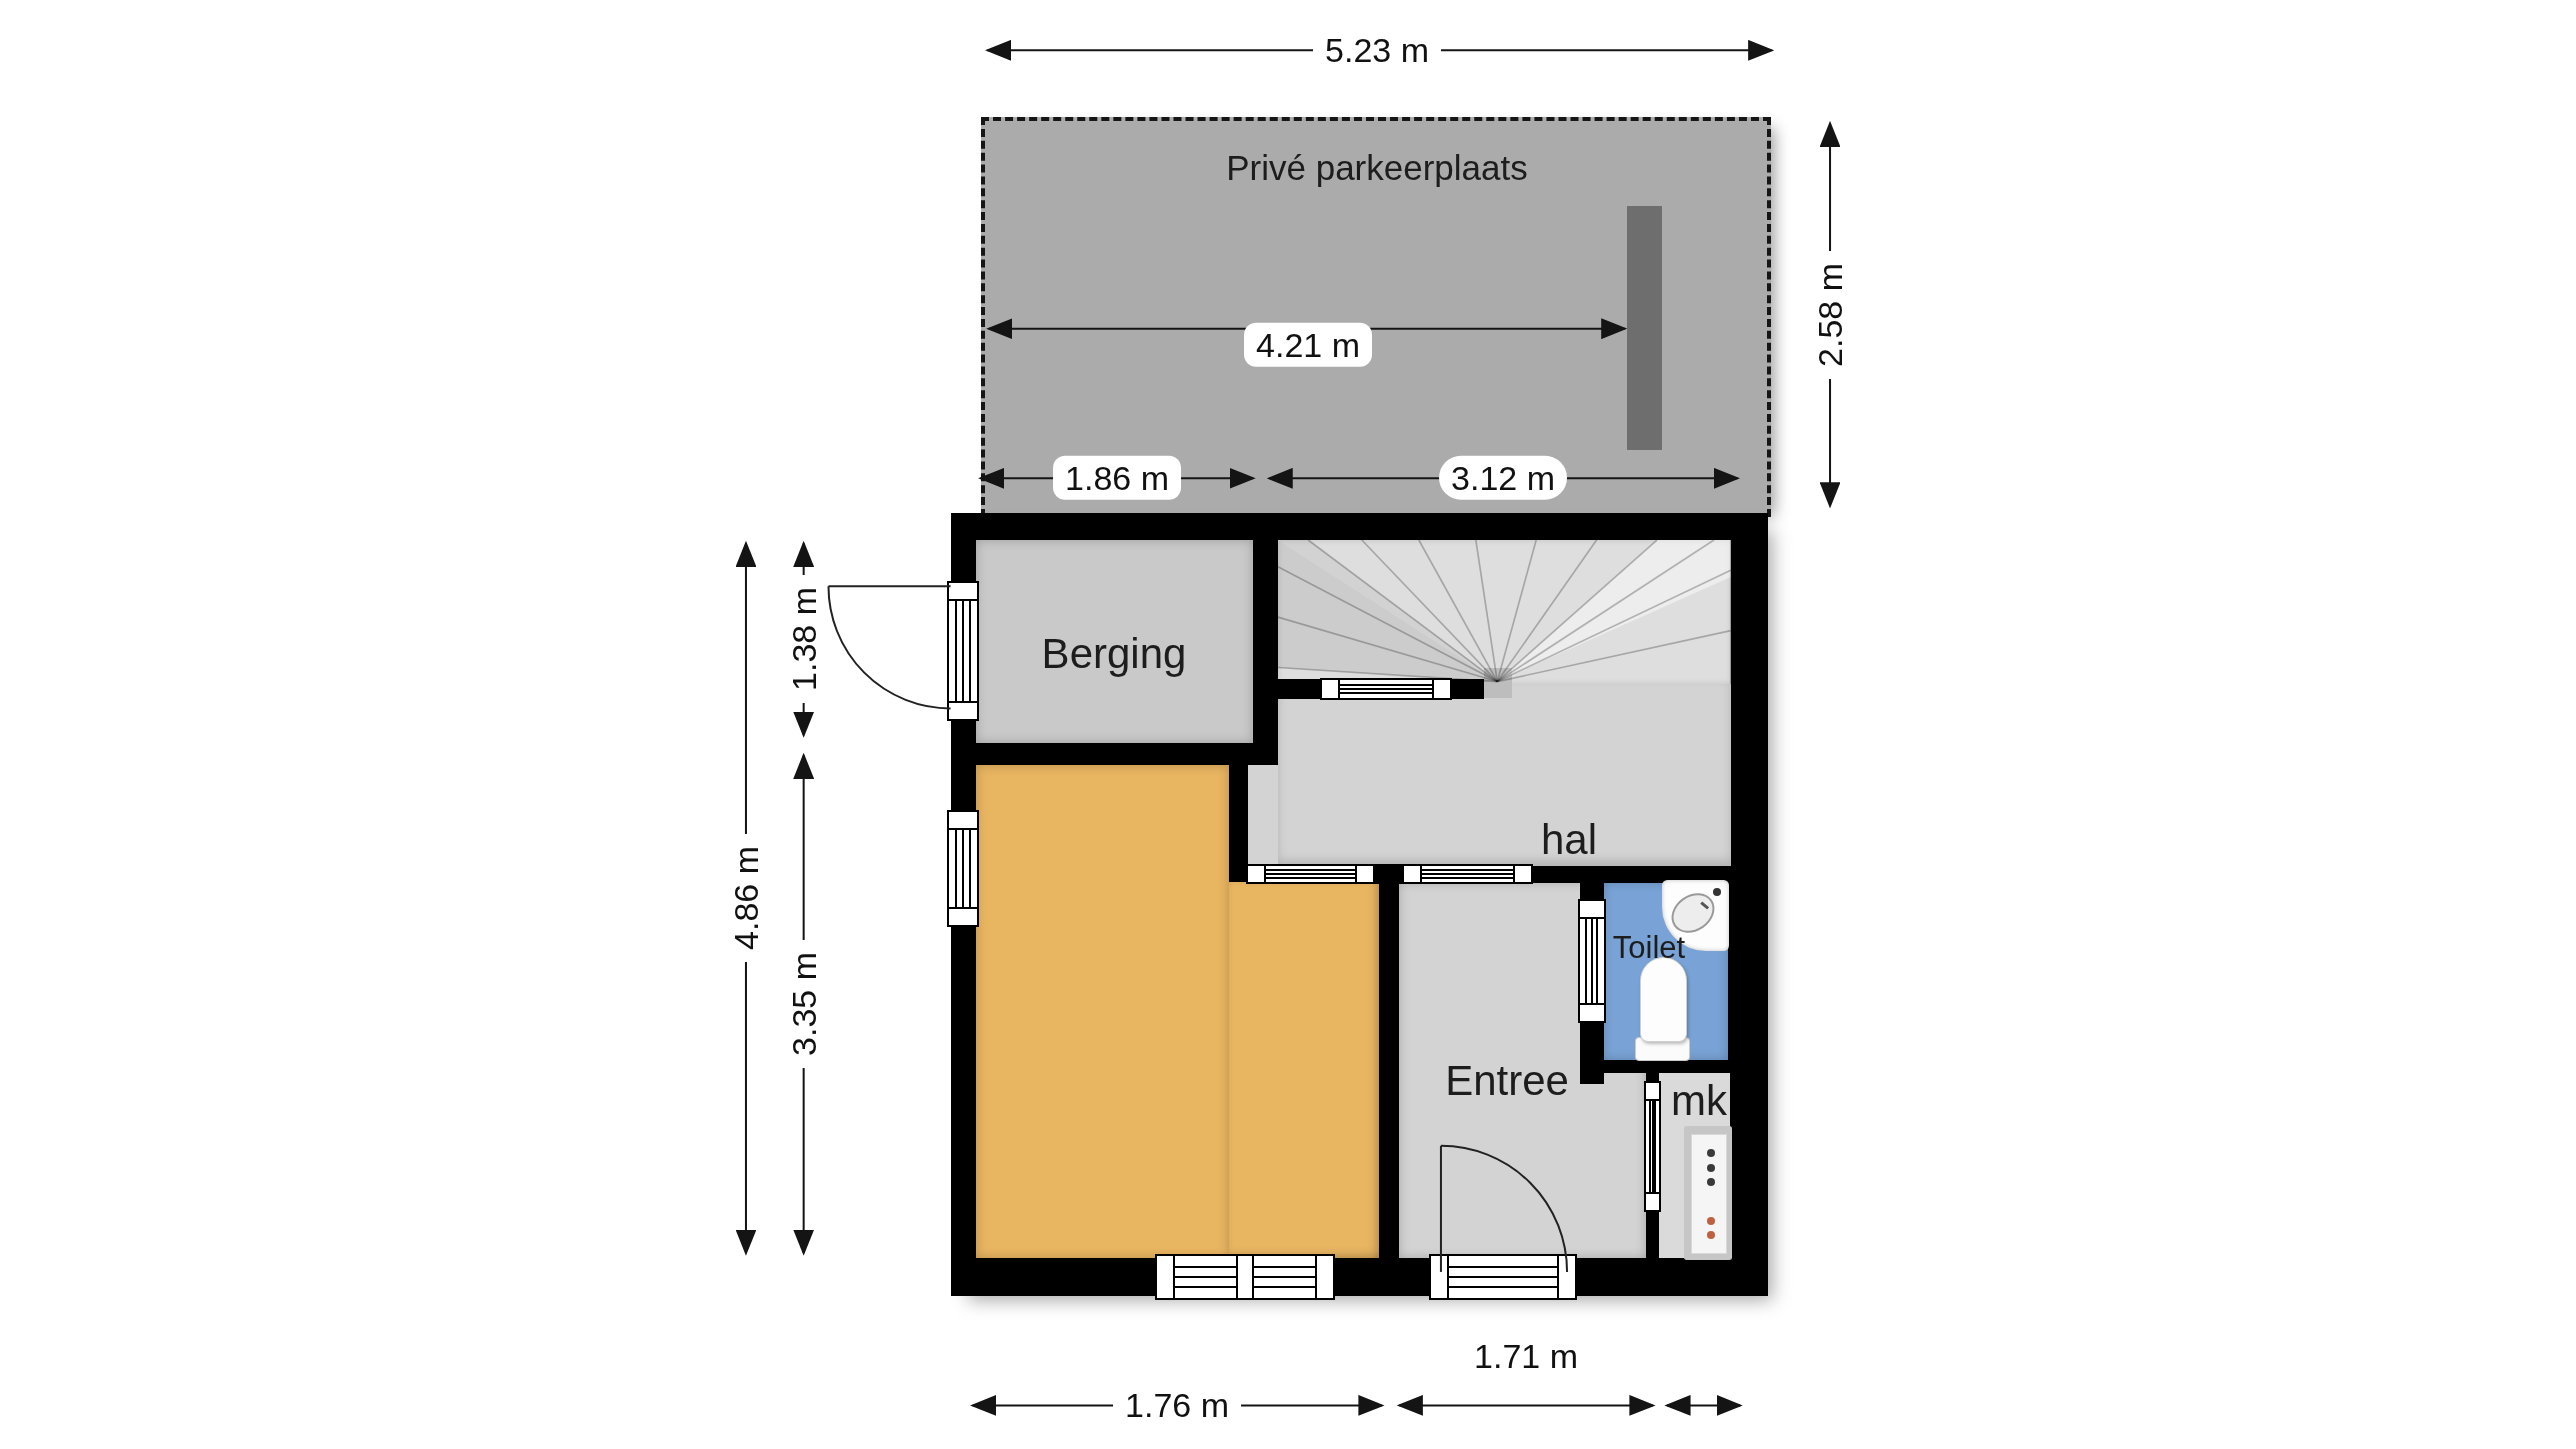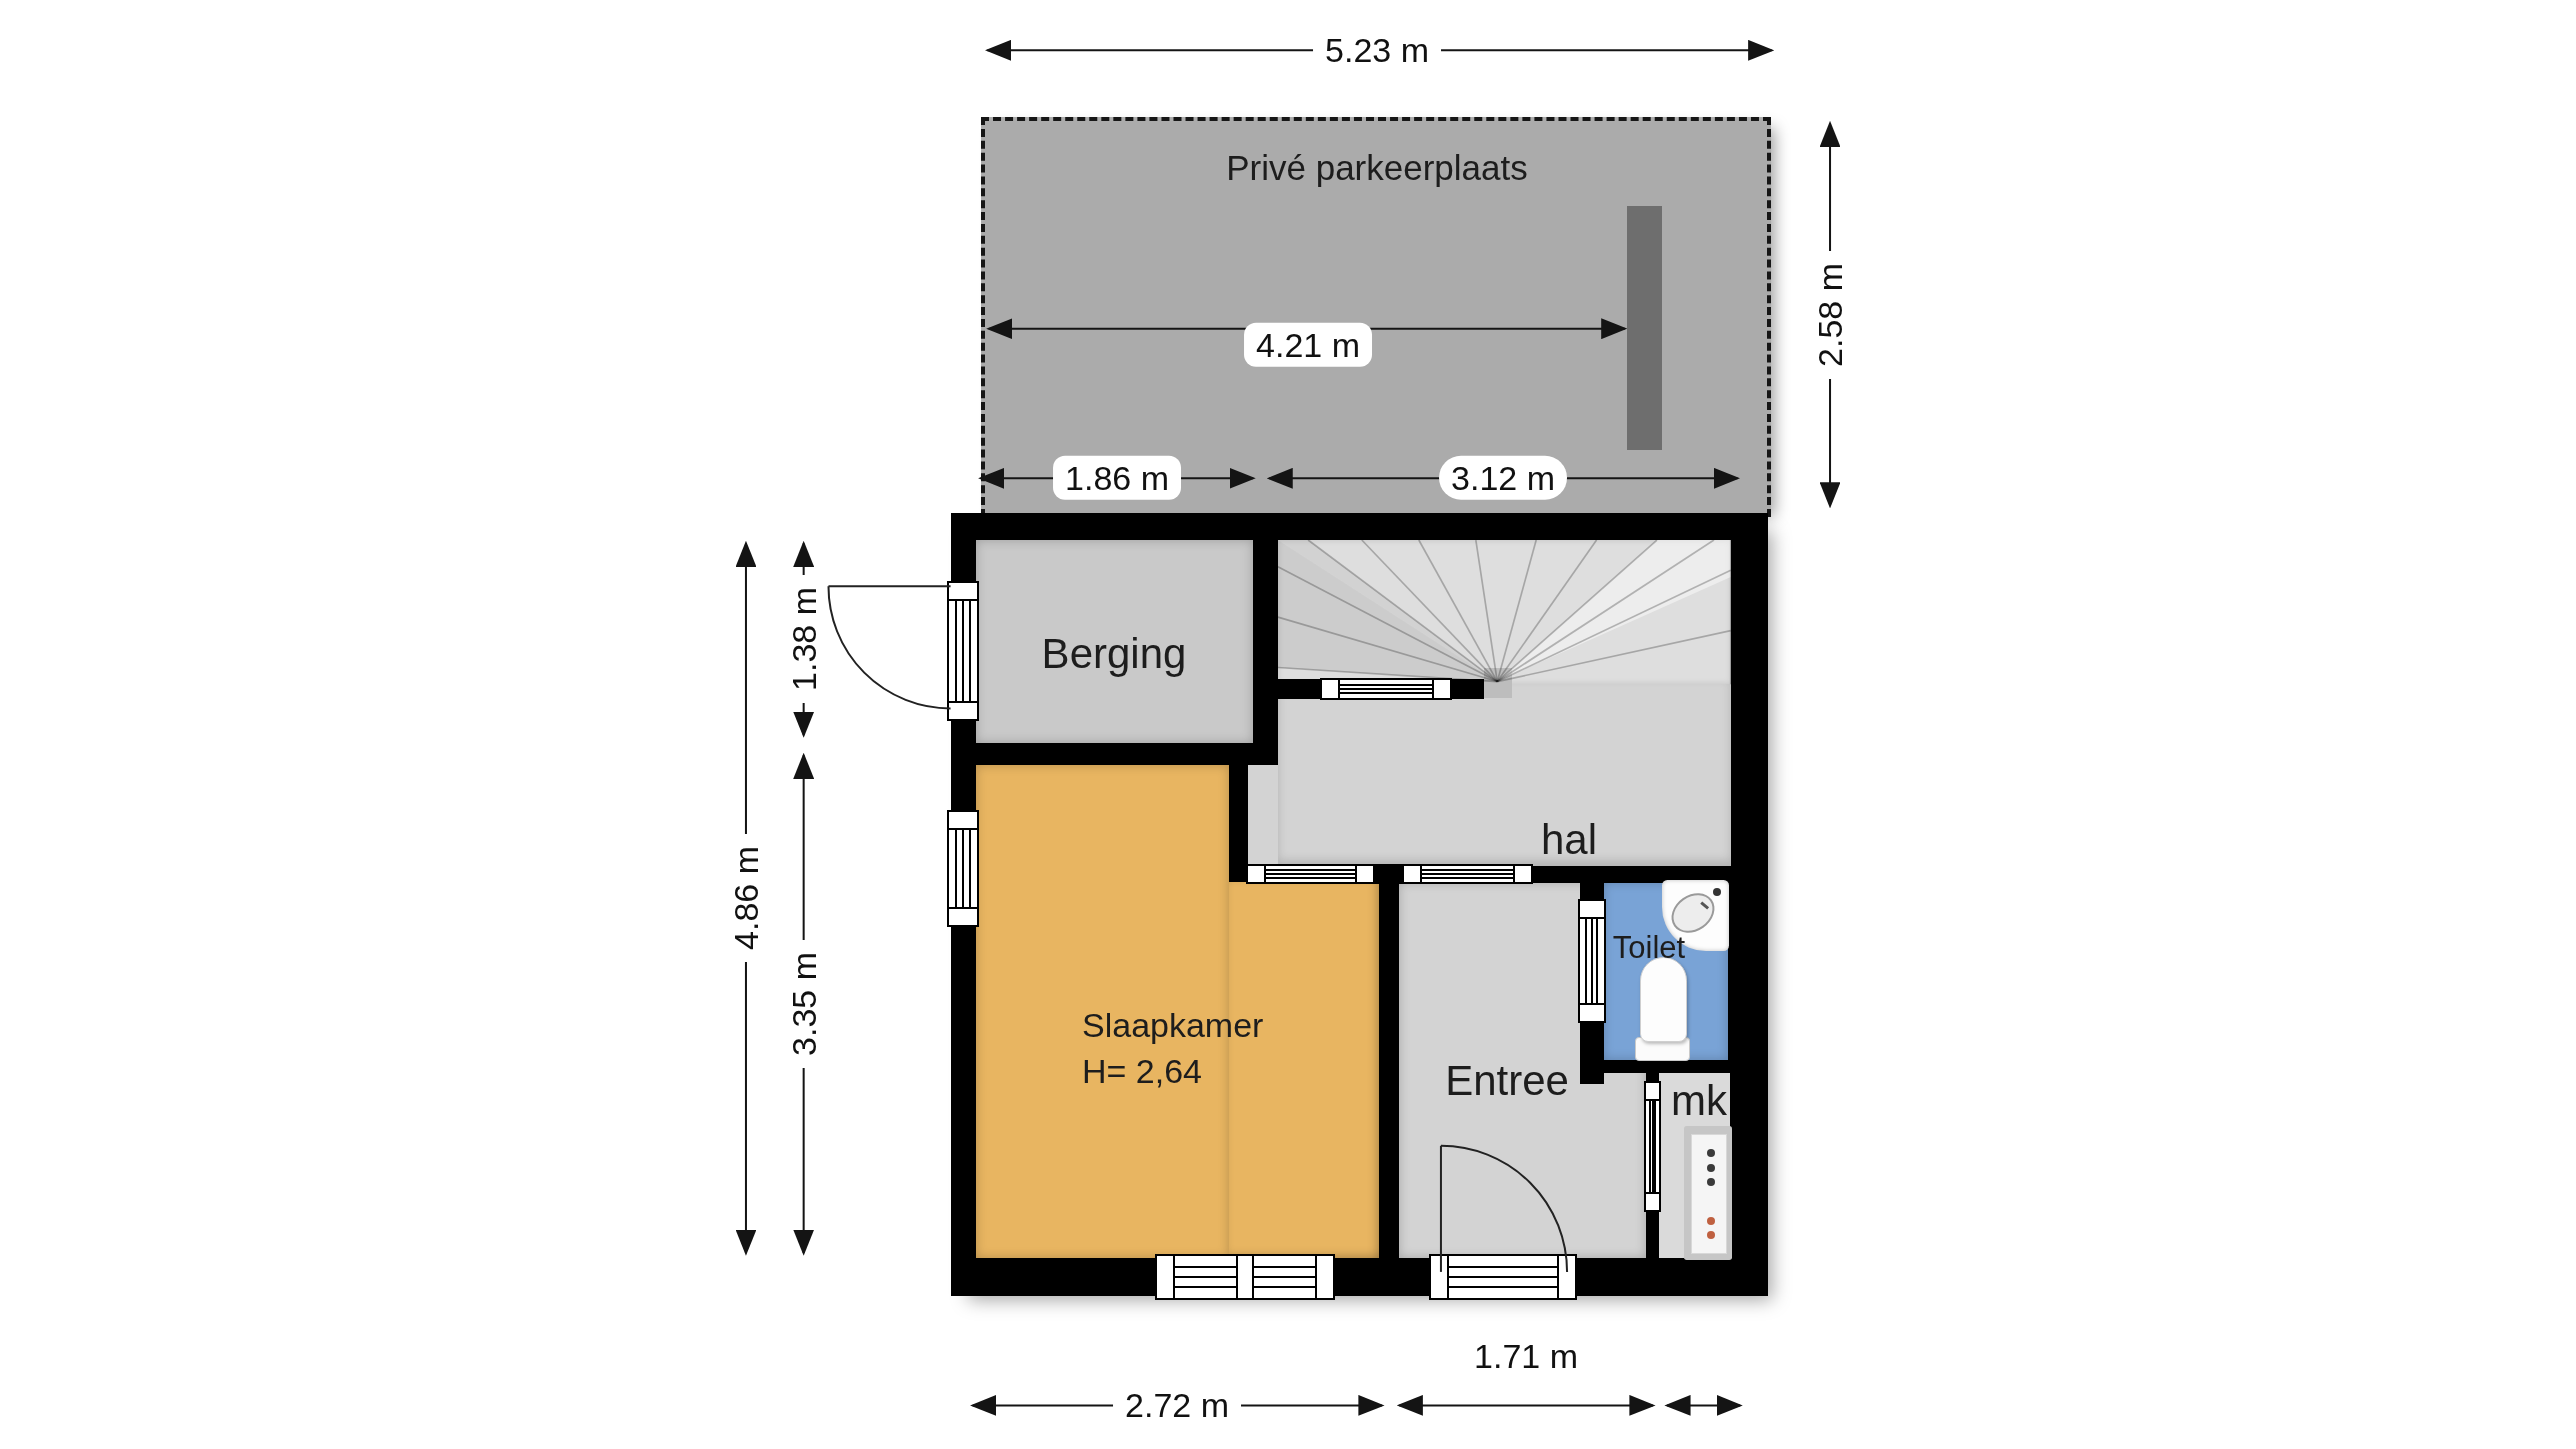--- a/index.html
+++ b/index.html
@@ -159,33 +159,29 @@
       <line x1="1198" y1="1126" x2="1198" y2="1868"></line>
       <line x1="1450" y1="2095" x2="2060" y2="2095"></line>
       <line x1="2086" y1="2095" x2="2464" y2="2095"></line>
       <line x1="2485" y1="2095" x2="2594" y2="2095"></line>
     </g>
   </svg>
 
   <div class="room-label" style="left:1377px;top:168px;font-size:35px;">Privé parkeerplaats</div>
   <div class="room-label" style="left:1114px;top:654px;">Berging</div>
   <div class="room-label" style="left:1569px;top:792px;margin-top:48px;">hal</div>
-  <div class="slaap-block">
-    <div>Slaapkamer</div>
-    <div style="margin-top:5.4px;">H= 2,64</div>
-  </div>
   <div class="room-label" style="left:1649px;top:948px;font-size:31px;">Toilet</div>
   <div class="room-label" style="left:1507px;top:1081px;">Entree</div>
   <div class="room-label" style="left:1699px;top:1101px;">mk</div>
 
   <div class="dim" style="left:1377px;top:50px;">5.23 m</div>
   <div class="dim" style="left:1308px;top:329px;margin-top:16px;">4.21 m</div>
   <div class="dim" style="left:1117px;top:478px;">1.86 m</div>
   <div class="dim" style="left:1503px;top:478px;border-radius:22px;">3.12 m</div>
   <div class="dim rot" style="left:1830px;top:315px;">2.58 m</div>
   <div class="dim rot" style="left:746px;top:898px;">4.86 m</div>
   <div class="dim rot" style="left:804px;top:639px;">1.38 m</div>
   <div class="dim rot" style="left:804px;top:1004px;">3.35 m</div>
-  <div class="dim" style="left:1177px;top:1405px;">2.72 m</div>
+  <div class="dim" style="left:1177px;top:1405px;">1.76 m</div>
   <div class="dim" style="left:1526px;top:1337px;margin-top:19px;">1.71 m</div>
 
 </div>
 
 
 </body></html>

